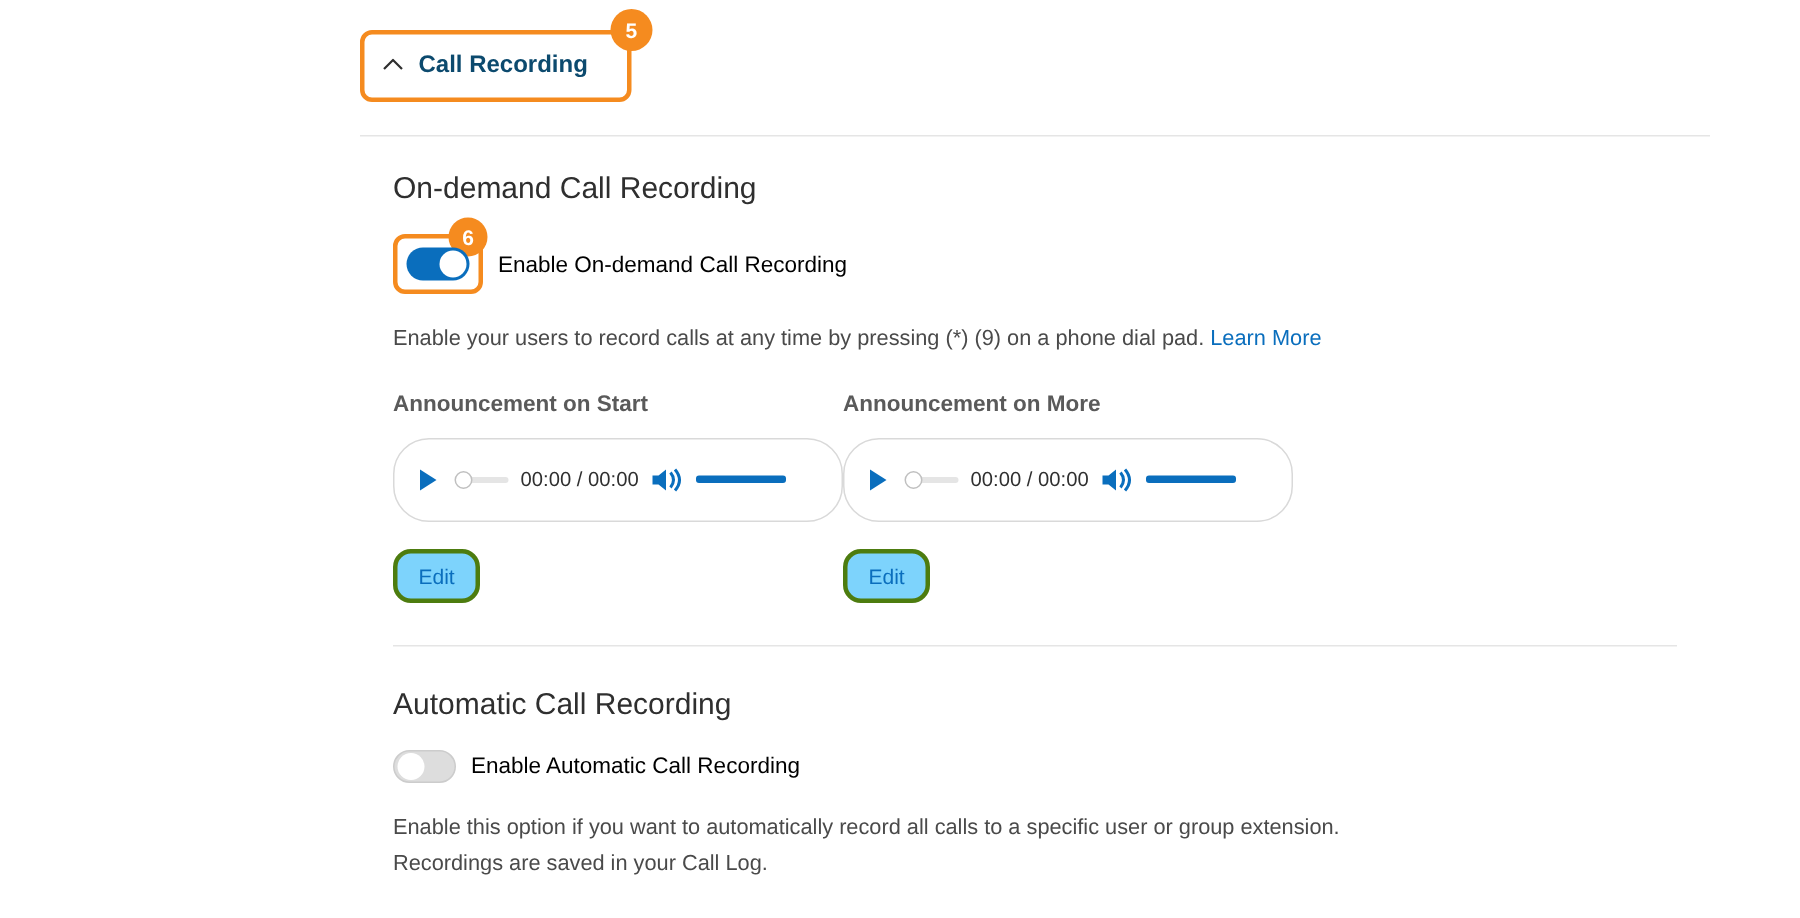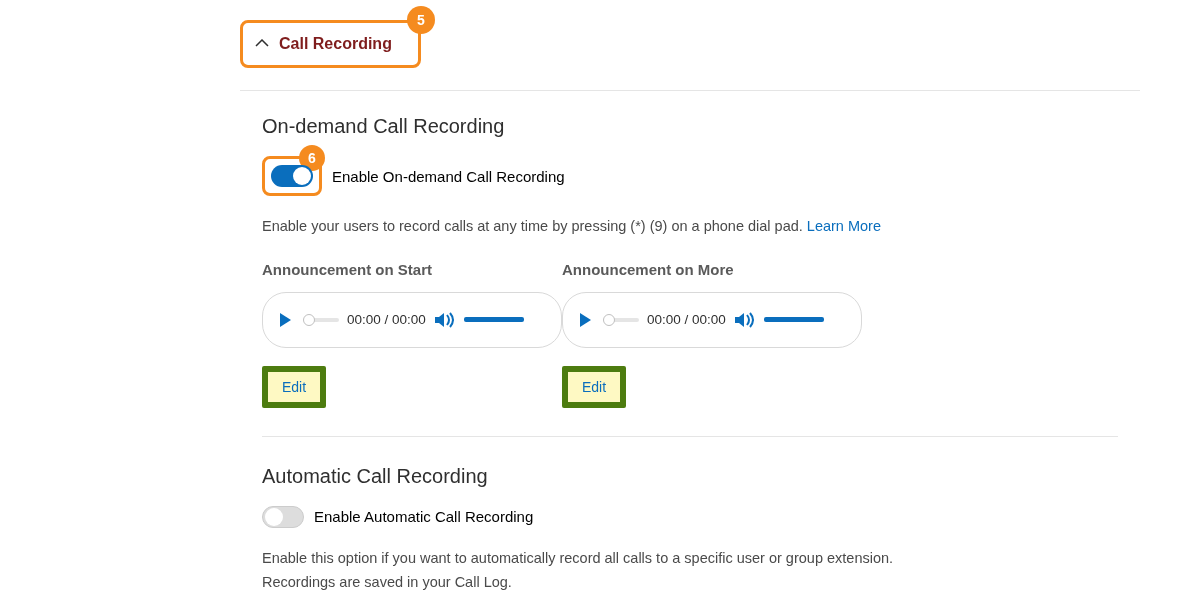--- a/index.html
+++ b/index.html
@@ -27,21 +27,21 @@
     border-radius: 8px;
     padding: 12px 26px 12px 12px;
     display: inline-flex;
     align-items: center;
     gap: 10px;
     cursor: pointer;
   }
   .section-header-title {
     font-weight: 700;
     font-size: 16px;
-    color: #7f1d1d;
+    color: #0c4a6e;
   }
   .chevron-up {
     width: 14px;
     height: 10px;
     display: inline-block;
   }
   .chevron-up svg { display:block; }
   .step-badge {
     position: absolute;
     top: -14px;
@@ -189,27 +189,27 @@
     white-space: nowrap;
   }
   .vol-icon svg { display:block; }
   .vol-bar {
     width: 60px;
     height: 5px;
     background: #0a6ebd;
     border-radius: 2px;
   }
   .edit-btn {
-    border: 6px solid #4d7c0f;
-    background: #fef9c3;
+    border: 3px solid #4d7c0f;
+    background: #7dd3fc;
     color: #0a6ebd;
     font-size: 14px;
     padding: 7px 14px;
     cursor: pointer;
-    border-radius: 2px;
+    border-radius: 12px;
   }
   .section-divider {
     border: none;
     border-top: 1px solid #e5e5e5;
     margin: 28px 0;
   }
 </style>
 </head>
 <body>
 

